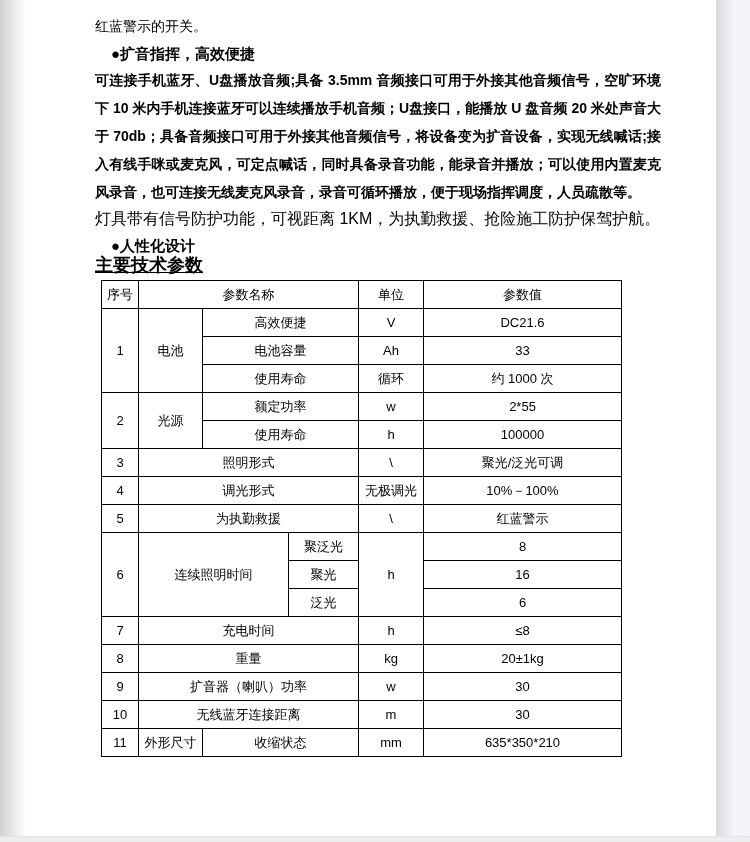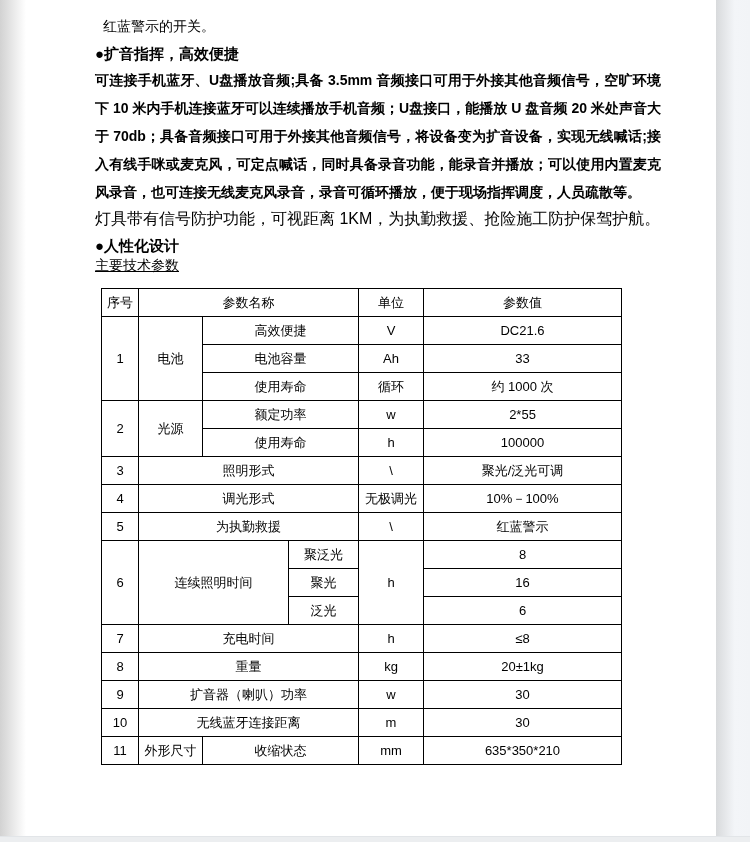--- a/index.html
+++ b/index.html
@@ -22,43 +22,43 @@
   .bottom-strip {
     position: absolute; left: 0; top: 836px; width: 750px; height: 6px;
     background: #eceef0;
     border-top: 1px solid #e2e5e8;
     box-sizing: border-box;
   }
   .content {
     position: absolute; left: 95px; top: 0; width: 566px;
   }
   .intro-line {
-    margin: 8px; padding-top: 8px;
+    margin: 0; padding-top: 16px;
     font-size: 14px; line-height: 20px;
   }
   .section-heading {
-    margin: 8px 0 0 0;
+    margin: 8px 0 0 16px;
     font-size: 15px; line-height: 20px; font-weight: bold;
   }
   .section-heading.second { margin-top: 4px; }
   .body-text {
     margin: 2px 0 0 0;
     font-size: 14px; line-height: 28px;
     text-align: justify;
     font-weight: bold;
   }
   .body-text.second { line-height: 27px; }
   .highlight-line {
     margin: 0;
     font-size: 16px; line-height: 26px;
   }
   .big { font-size: 16px; }
   .table-title {
-    margin: 0 0 14px 0;
-    font-size: 14px; line-height: 18px; font-weight: normal;
+    margin: 0 0 6px 0;
+    font-size: 18px; line-height: 18px; font-weight: bold;
     text-decoration: underline;
   }
   table.spec {
     border-collapse: collapse;
     margin-left: 6px; margin-top: 2px;
     table-layout: fixed;
     border: 1.5px solid #000;
   }
   table.spec td {
     border: 1px solid #000;

